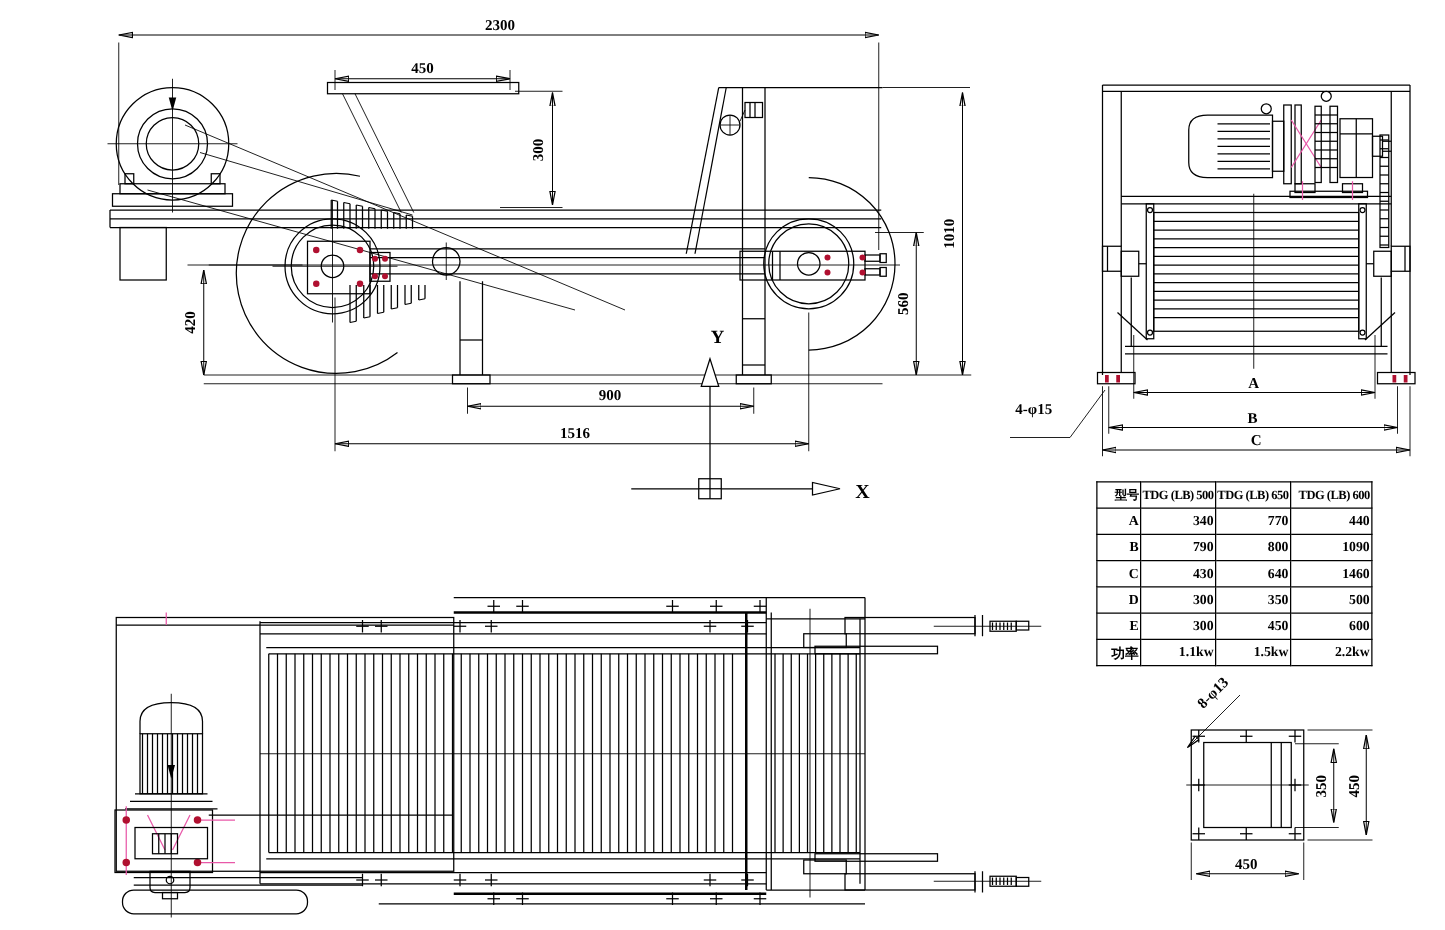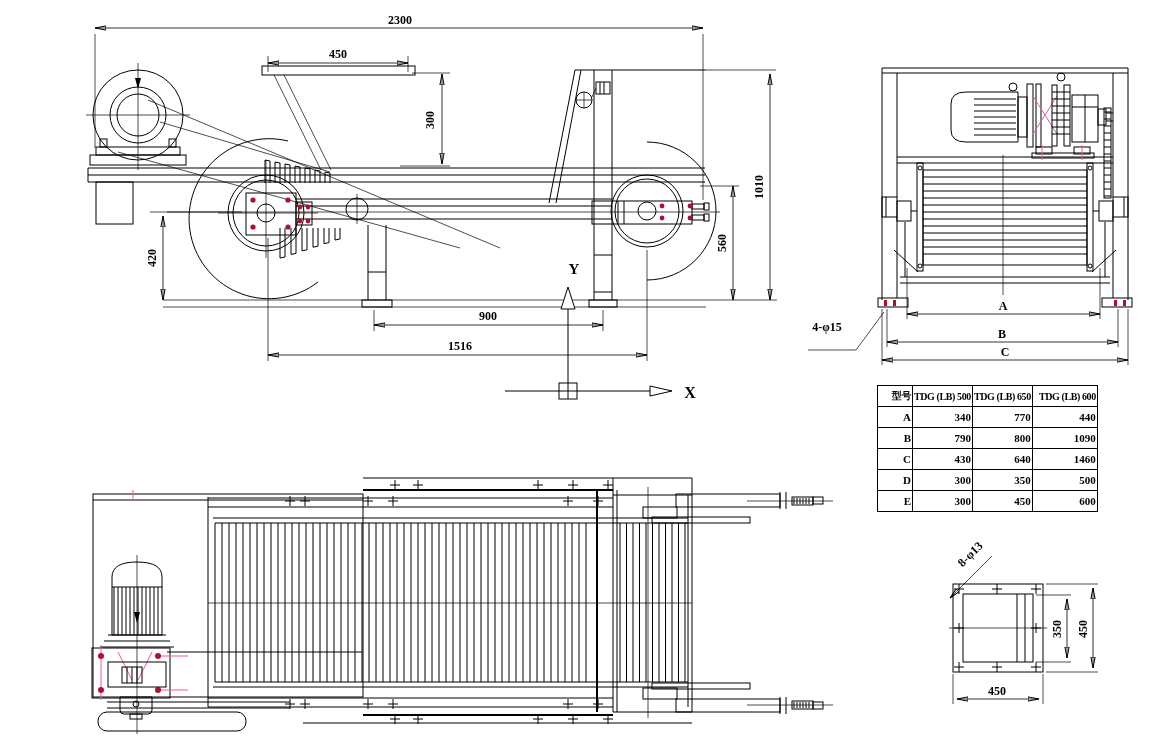--- a/index.html
+++ b/index.html
@@ -655,16 +655,22 @@
     <td>300</td>
     <td>350</td>
     <td>500</td>
   </tr>
   <tr>
     <td class="rowlabel">E</td>
     <td>300</td>
     <td>450</td>
     <td>600</td>
   </tr>
+  <tr>
+    <td class="rowlabel">功率</td>
+    <td>1.1kw</td>
+    <td>1.5kw</td>
+    <td>2.2kw</td>
+  </tr>
 </tbody>
     </table>
 
 </div>
 
 </body></html>

